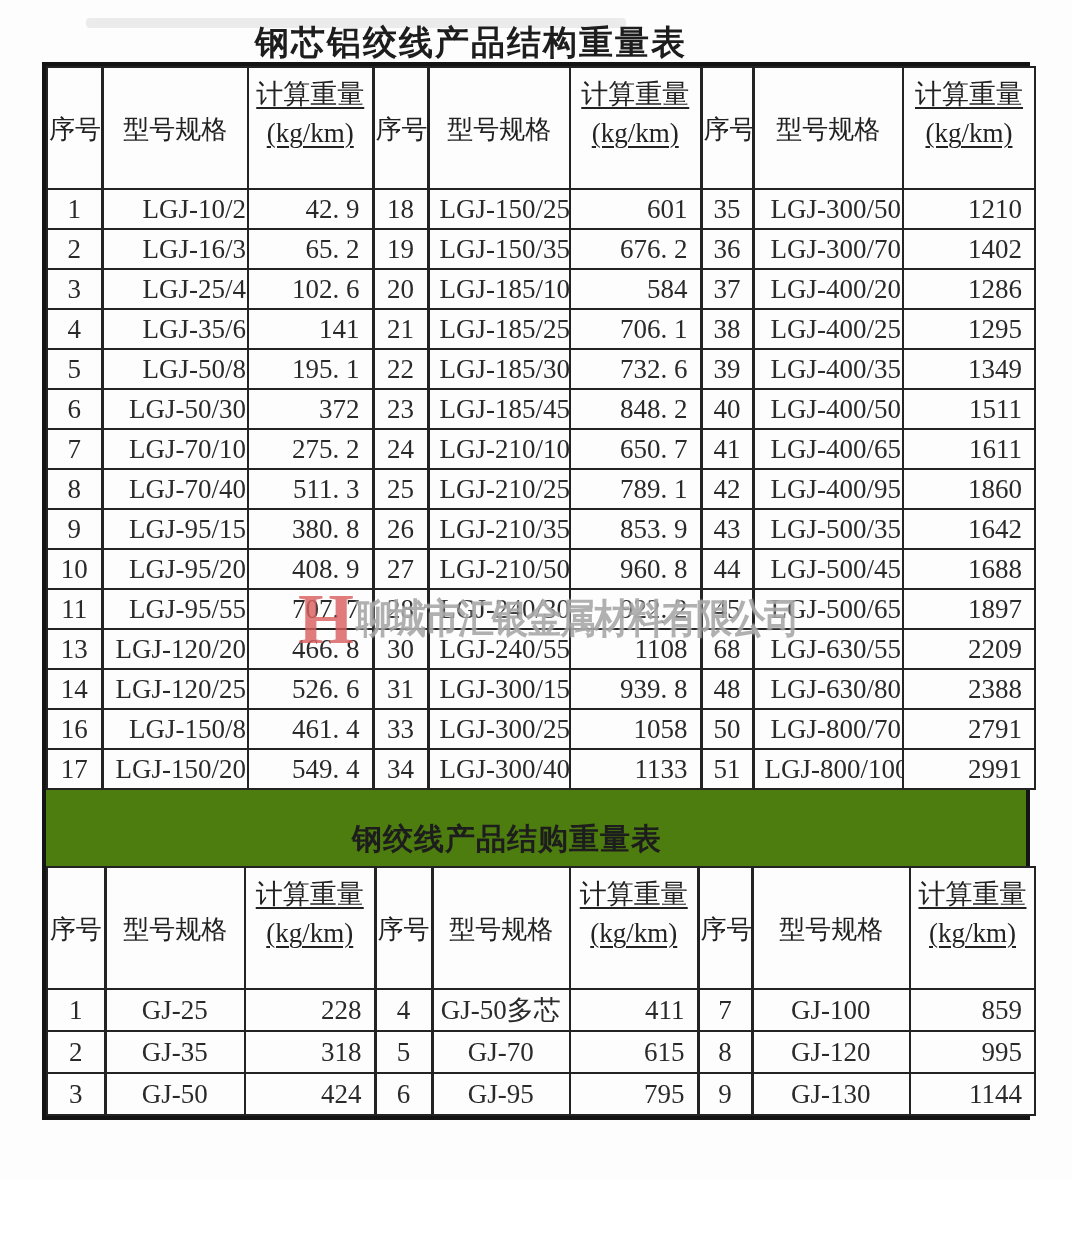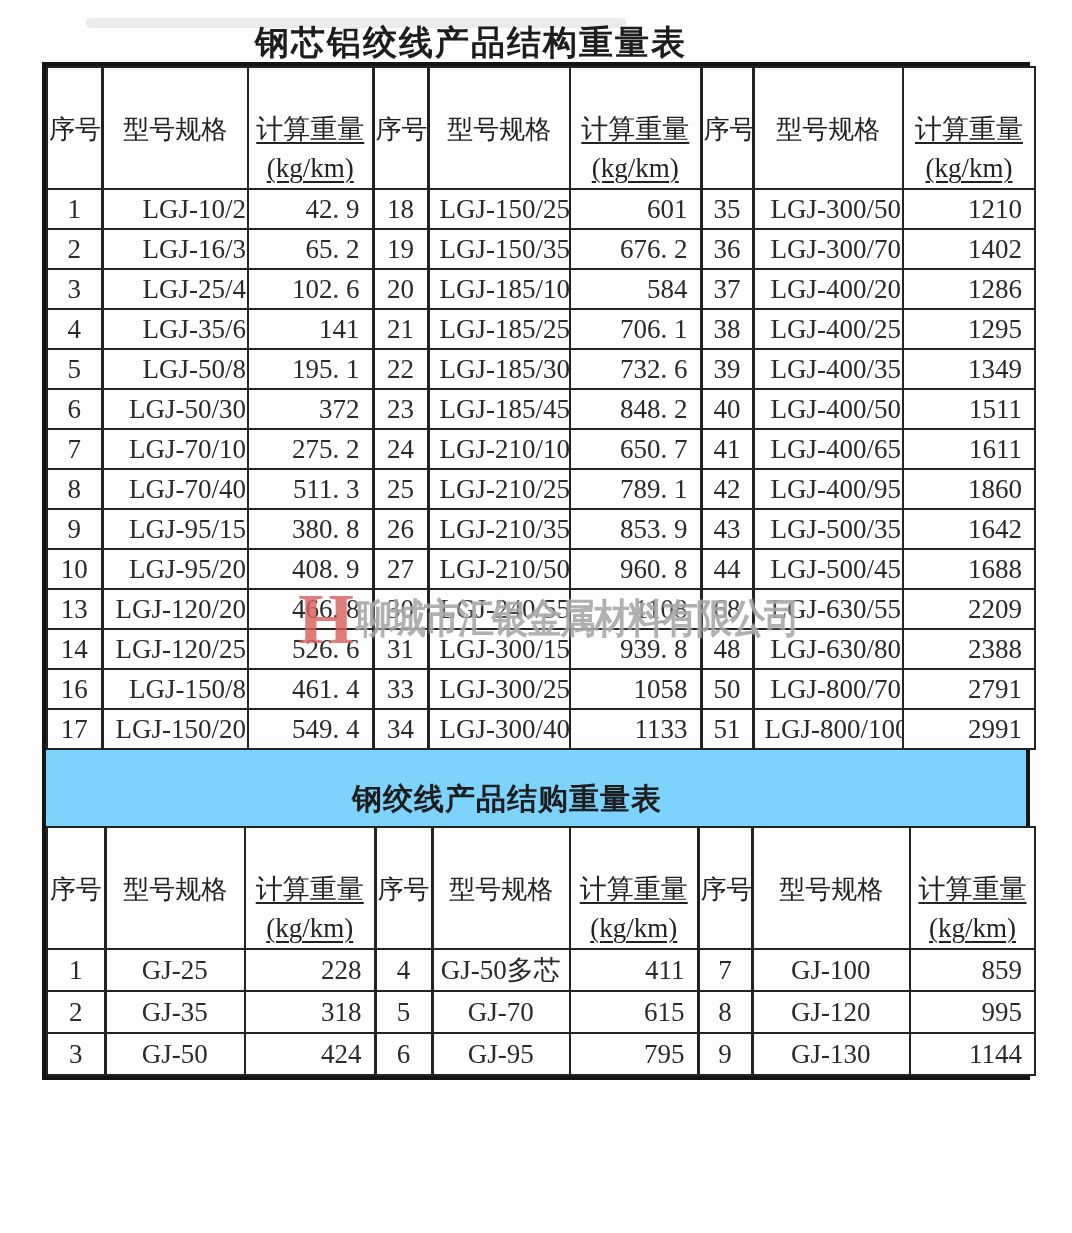--- a/index.html
+++ b/index.html
@@ -35,21 +35,21 @@
     border:2px solid #232323;
     font-weight:400;
     overflow:hidden;white-space:nowrap;
     box-sizing:border-box;
     background:#fdfdfd;
   }
   thead tr{height:122px;}
   th{font-size:26px;color:#222;}
   th.c-no,th.c-model{vertical-align:middle;padding-top:4px;}
   th.c-weight{vertical-align:top;padding-top:8px;}
-  .wh{display:flex;flex-direction:column;align-items:center;gap:6px;font-size:27px;margin-top:35px;}
+  .wh{display:flex;flex-direction:column;align-items:center;gap:6px;font-size:27px;}
   .wh span{
     text-decoration:underline;
     text-underline-offset:4px;
     text-decoration-thickness:2px;
   }
 
   
   th:nth-child(1),td:nth-child(1),
   th:nth-child(4),td:nth-child(4),
   th:nth-child(7),td:nth-child(7){border-right-width:3px;}
@@ -59,21 +59,21 @@
   tbody tr{height:40px;}
   #t2 tbody tr{height:42px;}
   td{font-size:27px;color:#2a2a2a;}
   td.cell-no{text-align:center;}
   td.cell-model{text-align:right;padding-left:10px;}
   td.cell-num{text-align:right;padding-right:12px;}
   #t2 td.cell-model{text-align:center;padding-left:0;margin-left:32px;}
 
   .gap-band{
     height:76px;display:flex;align-items:flex-end;justify-content:center;
-    padding-bottom:6px;box-sizing:border-box;background:#7dd3fc;
+    padding-bottom:6px;box-sizing:border-box;background:#4d7c0f;
   }
   .inner-title{
     font-size:30px;font-weight:700;color:#1d1d1d;letter-spacing:1px;
     transform:translateX(-29px);
   }
 
   .watermark{
     position:absolute;left:298px;top:580px;width:520px;height:78px;
     display:flex;align-items:center;
     pointer-events:none;
@@ -248,20 +248,31 @@
             <td class="cell-model">LGJ-95/20</td>
             <td class="cell-num">408. 9</td>
             <td class="cell-no">27</td>
             <td class="cell-model">LGJ-210/50</td>
             <td class="cell-num">960. 8</td>
             <td class="cell-no">44</td>
             <td class="cell-model">LGJ-500/45</td>
             <td class="cell-num">1688</td>
           </tr>
           <tr>
+            <td class="cell-no">11</td>
+            <td class="cell-model">LGJ-95/55</td>
+            <td class="cell-num">707. 7</td>
+            <td class="cell-no">28</td>
+            <td class="cell-model">LGJ-240/30</td>
+            <td class="cell-num">922. 2</td>
+            <td class="cell-no">45</td>
+            <td class="cell-model">LGJ-500/65</td>
+            <td class="cell-num">1897</td>
+          </tr>
+          <tr>
             <td class="cell-no">13</td>
             <td class="cell-model">LGJ-120/20</td>
             <td class="cell-num">466. 8</td>
             <td class="cell-no">30</td>
             <td class="cell-model">LGJ-240/55</td>
             <td class="cell-num">1108</td>
             <td class="cell-no">68</td>
             <td class="cell-model">LGJ-630/55</td>
             <td class="cell-num">2209</td>
           </tr>

